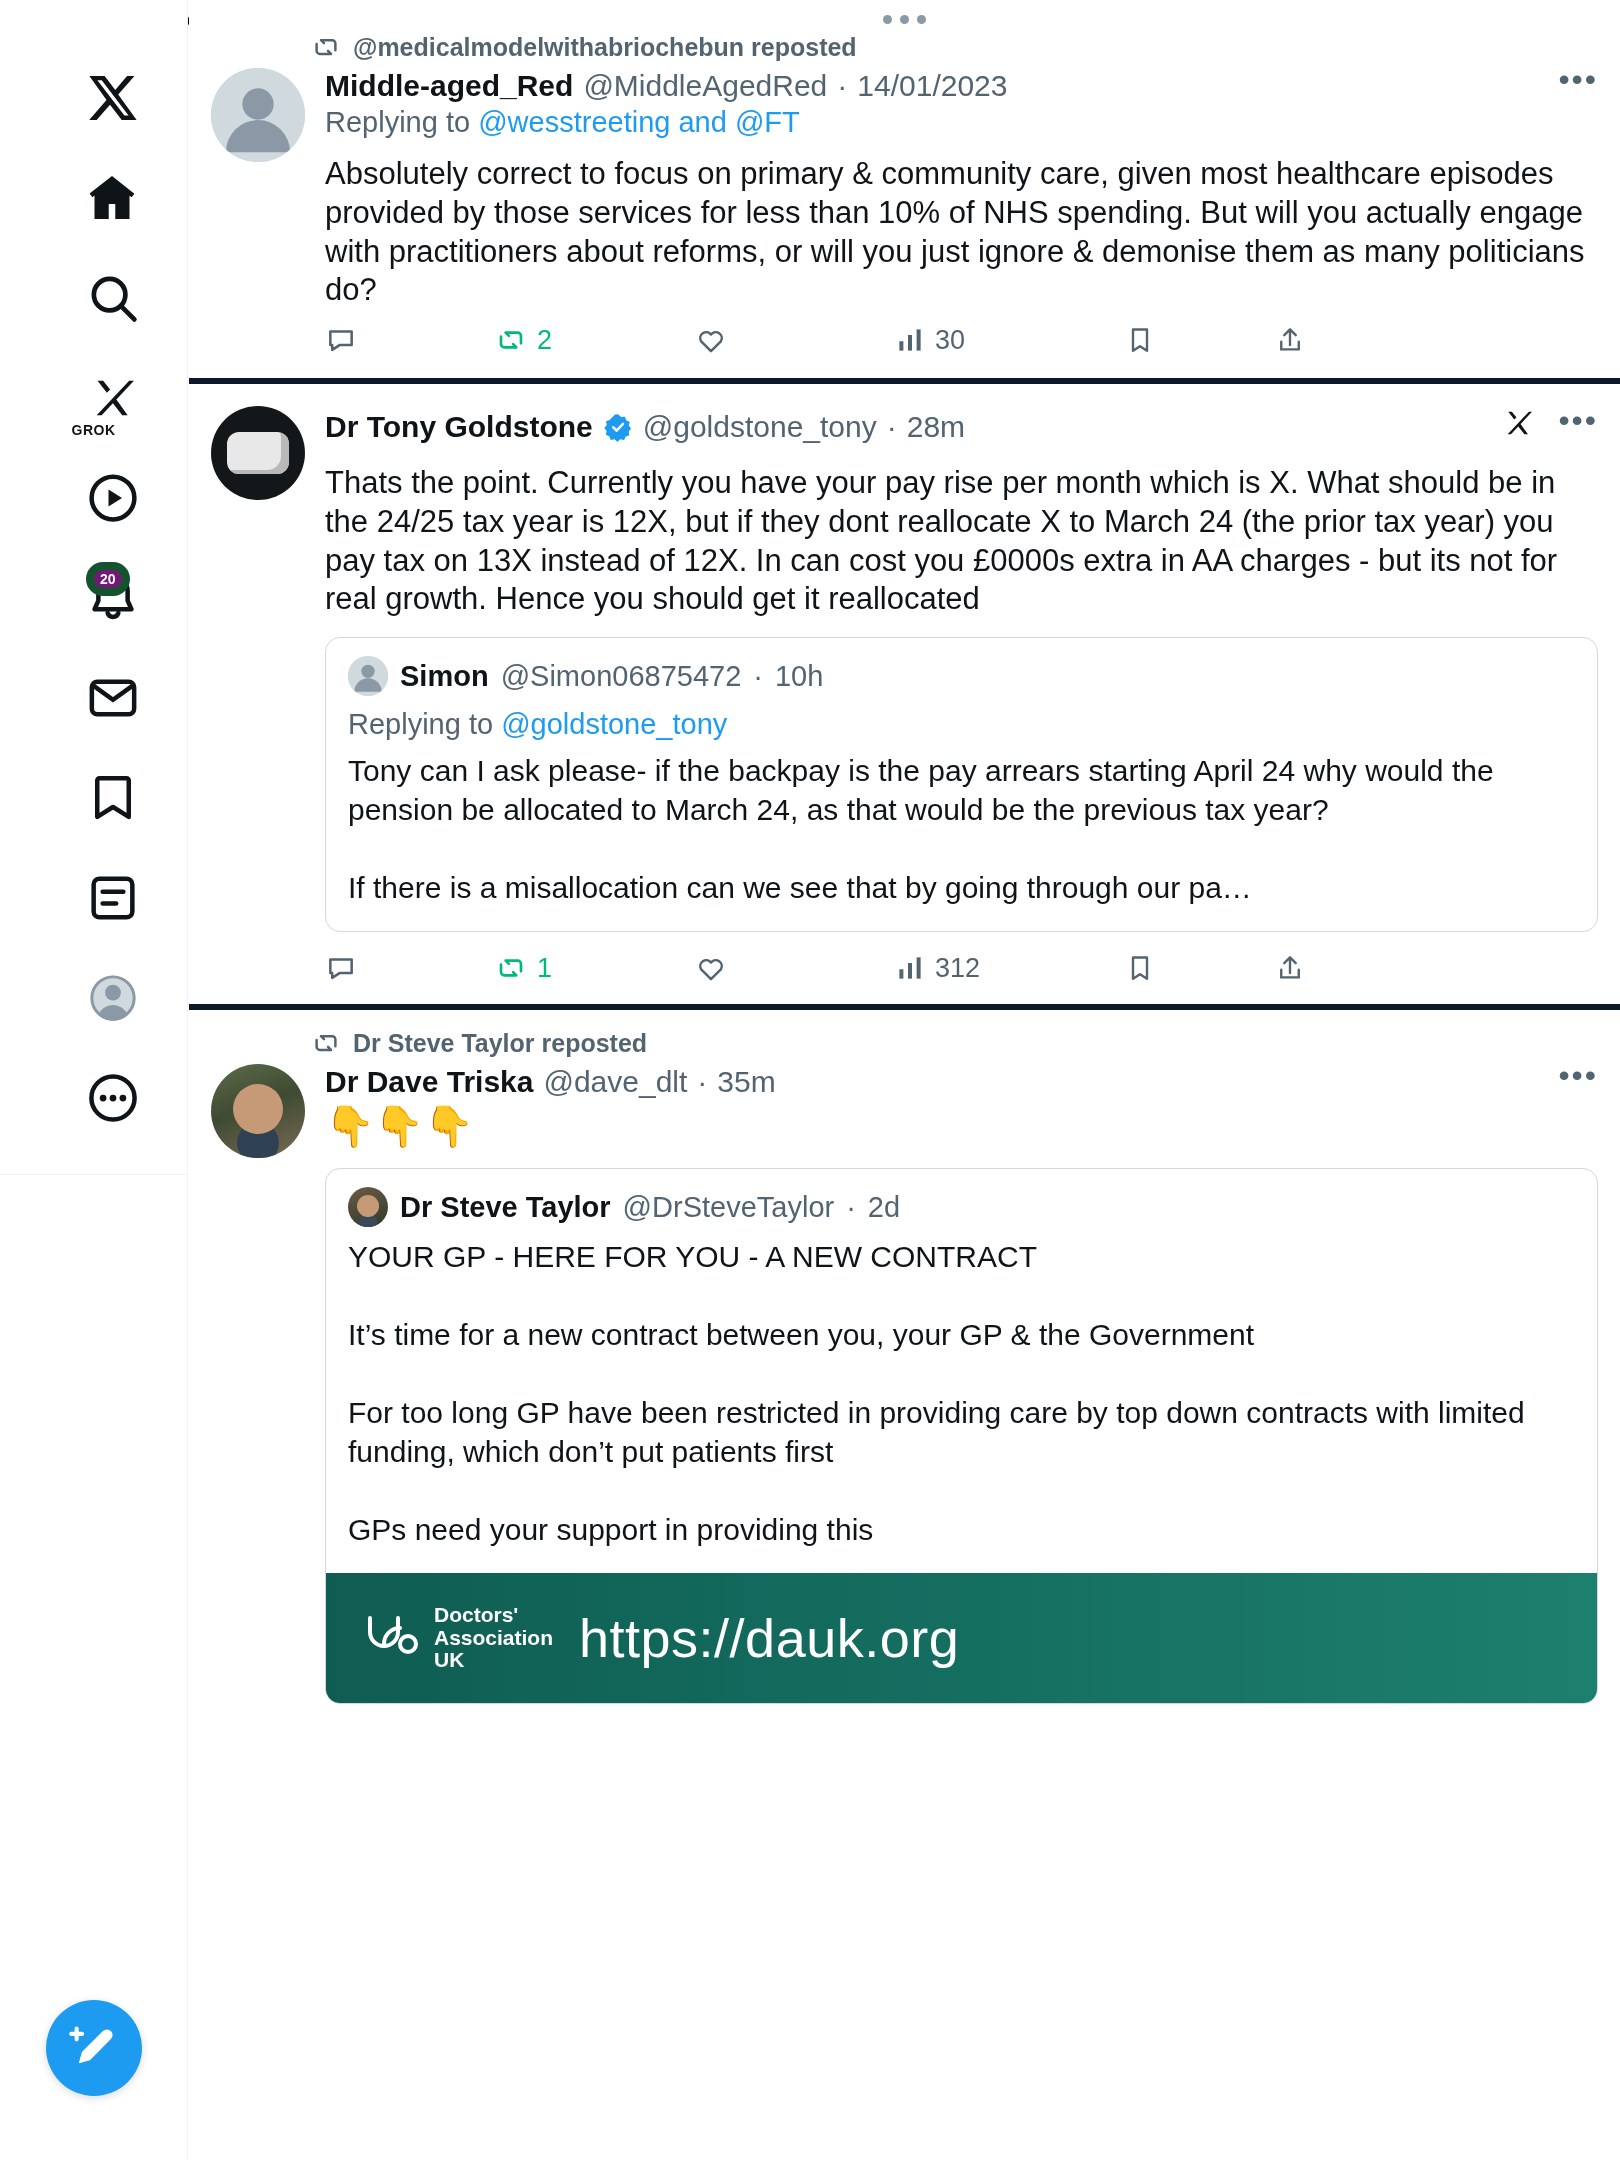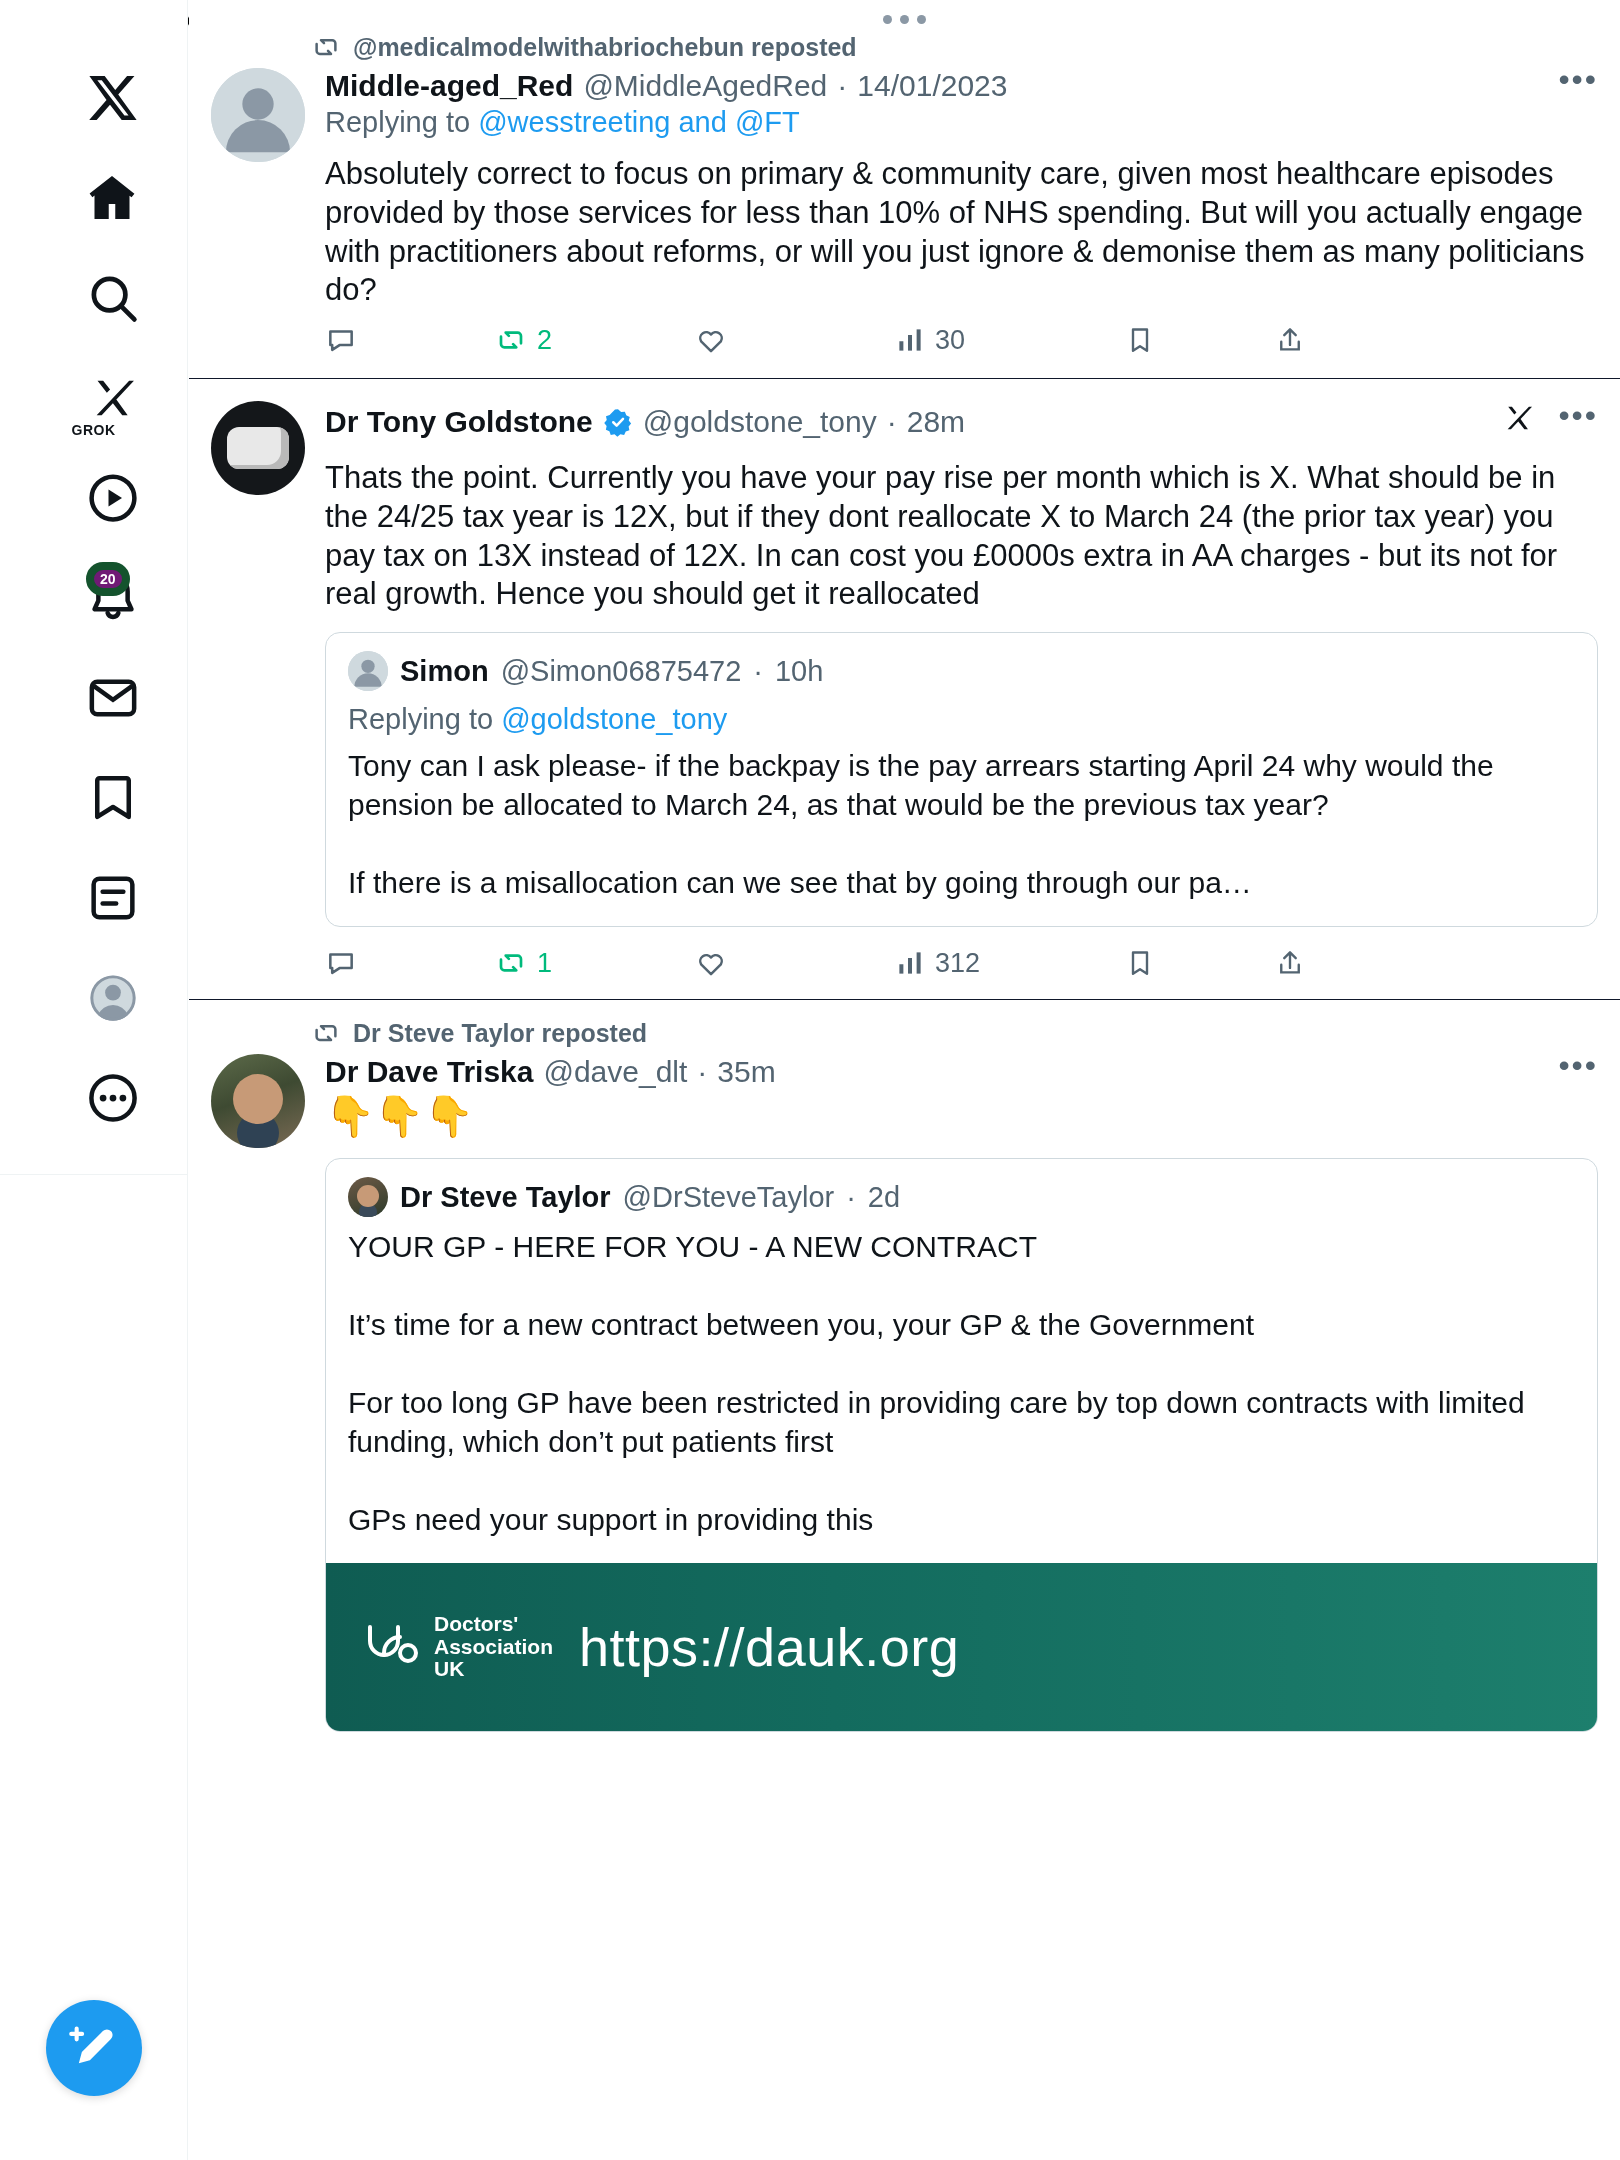--- a/index.html
+++ b/index.html
@@ -70,21 +70,21 @@
     position: absolute; top: 0; left: 189px; width: 1431px; height: 2160px;
     overflow: hidden; background: #fff;
   }
   .drag-dots {
     display: flex; justify-content: center; align-items: center; gap: 8px;
     height: 28px; padding-top: 10px;
   }
   .drag-dots span { width: 9px; height: 9px; border-radius: 50%; background: #8b98a5; }
 
   .post { padding: 0 22px 0 22px; position: relative; }
-  .post-sep { border-top: 1px solid #0f172a; }
+  .post-sep { border-top: 6px solid #0f172a; }
 
   .repost-line {
     display: flex; align-items: center; gap: 12px;
     color: #536471; font-size: 25px; font-weight: 700;
     padding-left: 100px; margin-bottom: 6px;
   }
   .repost-line svg { flex: none; }
 
   .post-body { display: flex; gap: 20px; }
   .avatar {
@@ -143,21 +143,21 @@
     content:""; position:absolute; left:9px; top:8px; width:22px; height:22px; border-radius:50%;
     background:#c79a77; box-shadow: 0 16px 0 -2px #3a4a5a;
   }
   .quote-avatar.person svg { position: absolute; left: 0; top: 0; }
   .quote-reply { font-size: 29px; color: #536471; margin-top: 12px; }
   .quote-text { font-size: 30px; line-height: 1.3; margin-top: 10px; white-space: pre-wrap; }
 
   .quote-card.nopad { padding-bottom: 0; }
   .banner {
     margin: 24px -22px 0 -22px;
-    height: 168px; background: linear-gradient(90deg,#0f5c52 0%,#136b5e 40%,#1d7f6d 100%);
+    height: 130px; background: linear-gradient(90deg,#0f5c52 0%,#136b5e 40%,#1d7f6d 100%);
     display: flex; align-items: center; gap: 26px; padding: 0 34px; color: #fff;
   }
   .banner-logo { display: flex; align-items: center; gap: 12px; }
   .banner-logo-text { font-size: 21px; font-weight: 700; line-height: 1.08; }
   .banner-url { font-size: 54px; font-weight: 400; letter-spacing: 0.5px; }
 
   
   .actions {
     display: flex; align-items: center; margin-top: 14px; color: #536471;
     font-size: 27px; padding-right: 60px;

